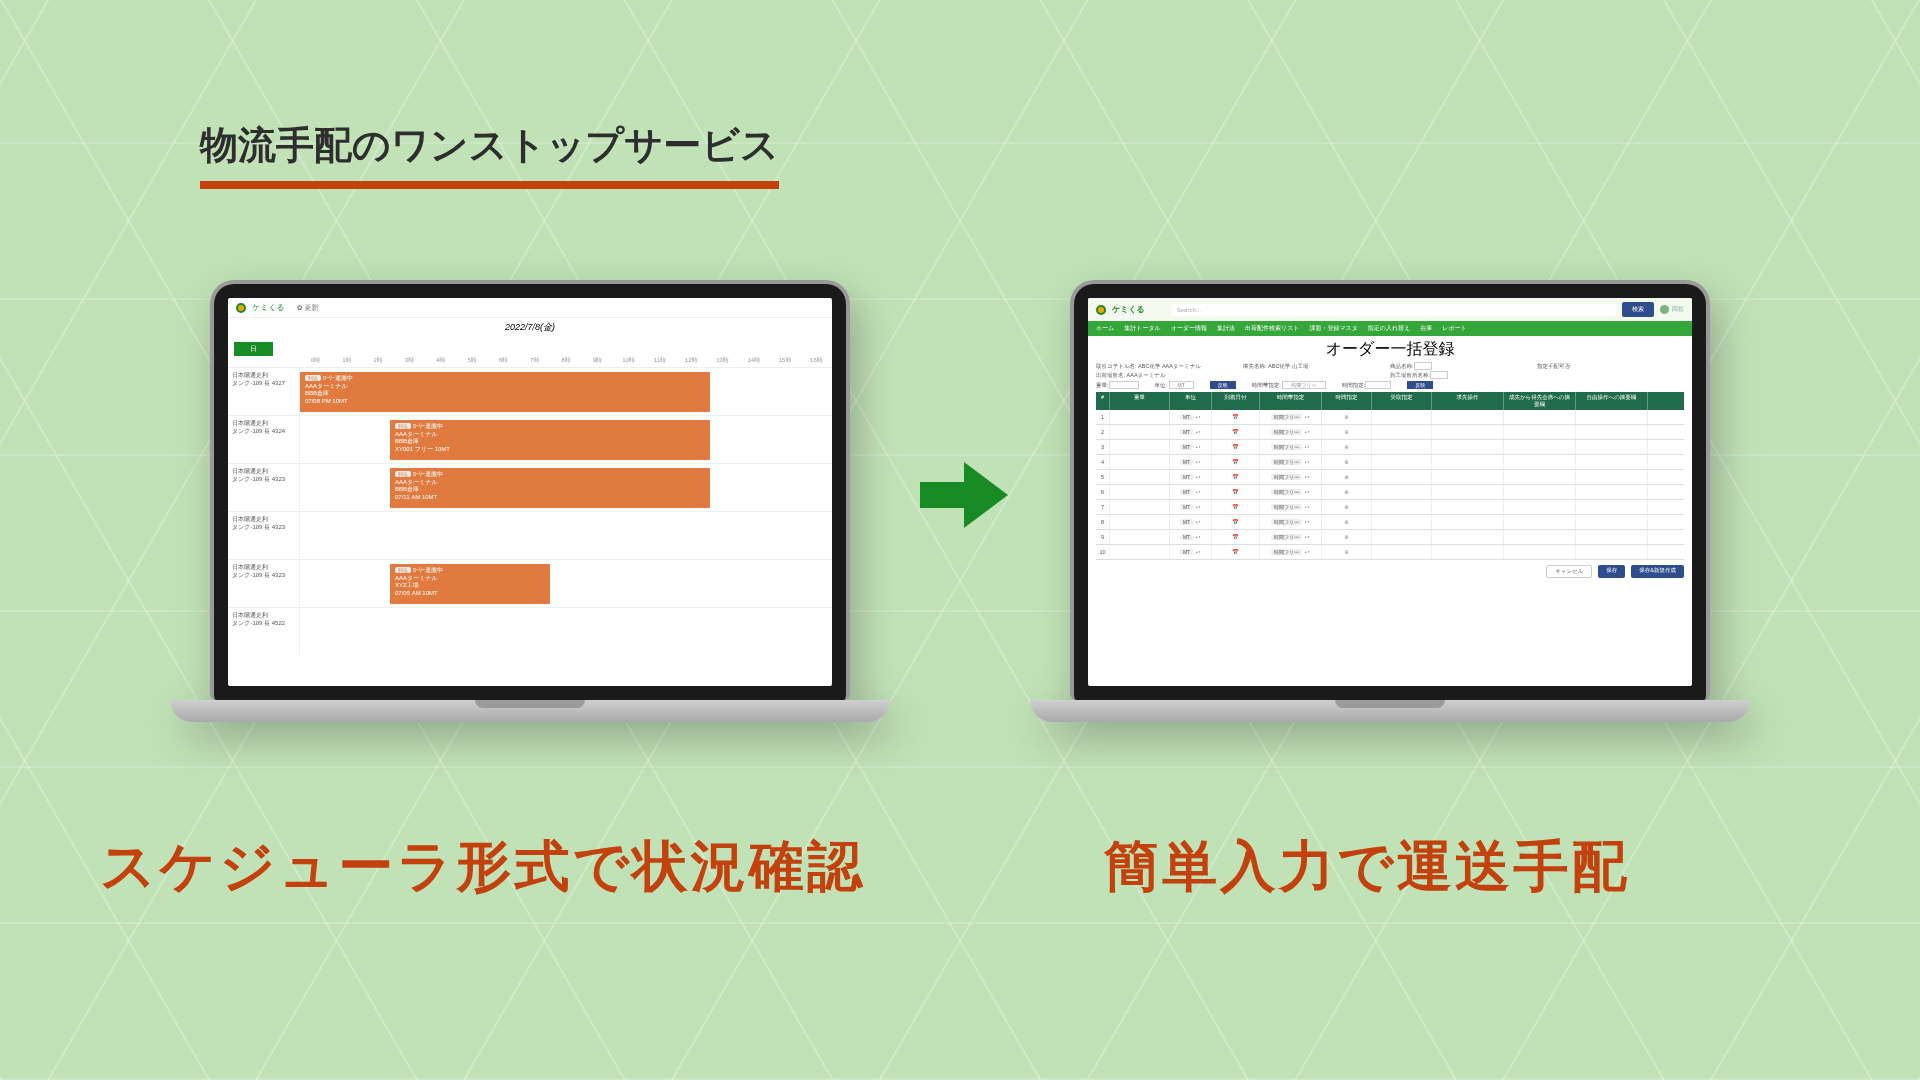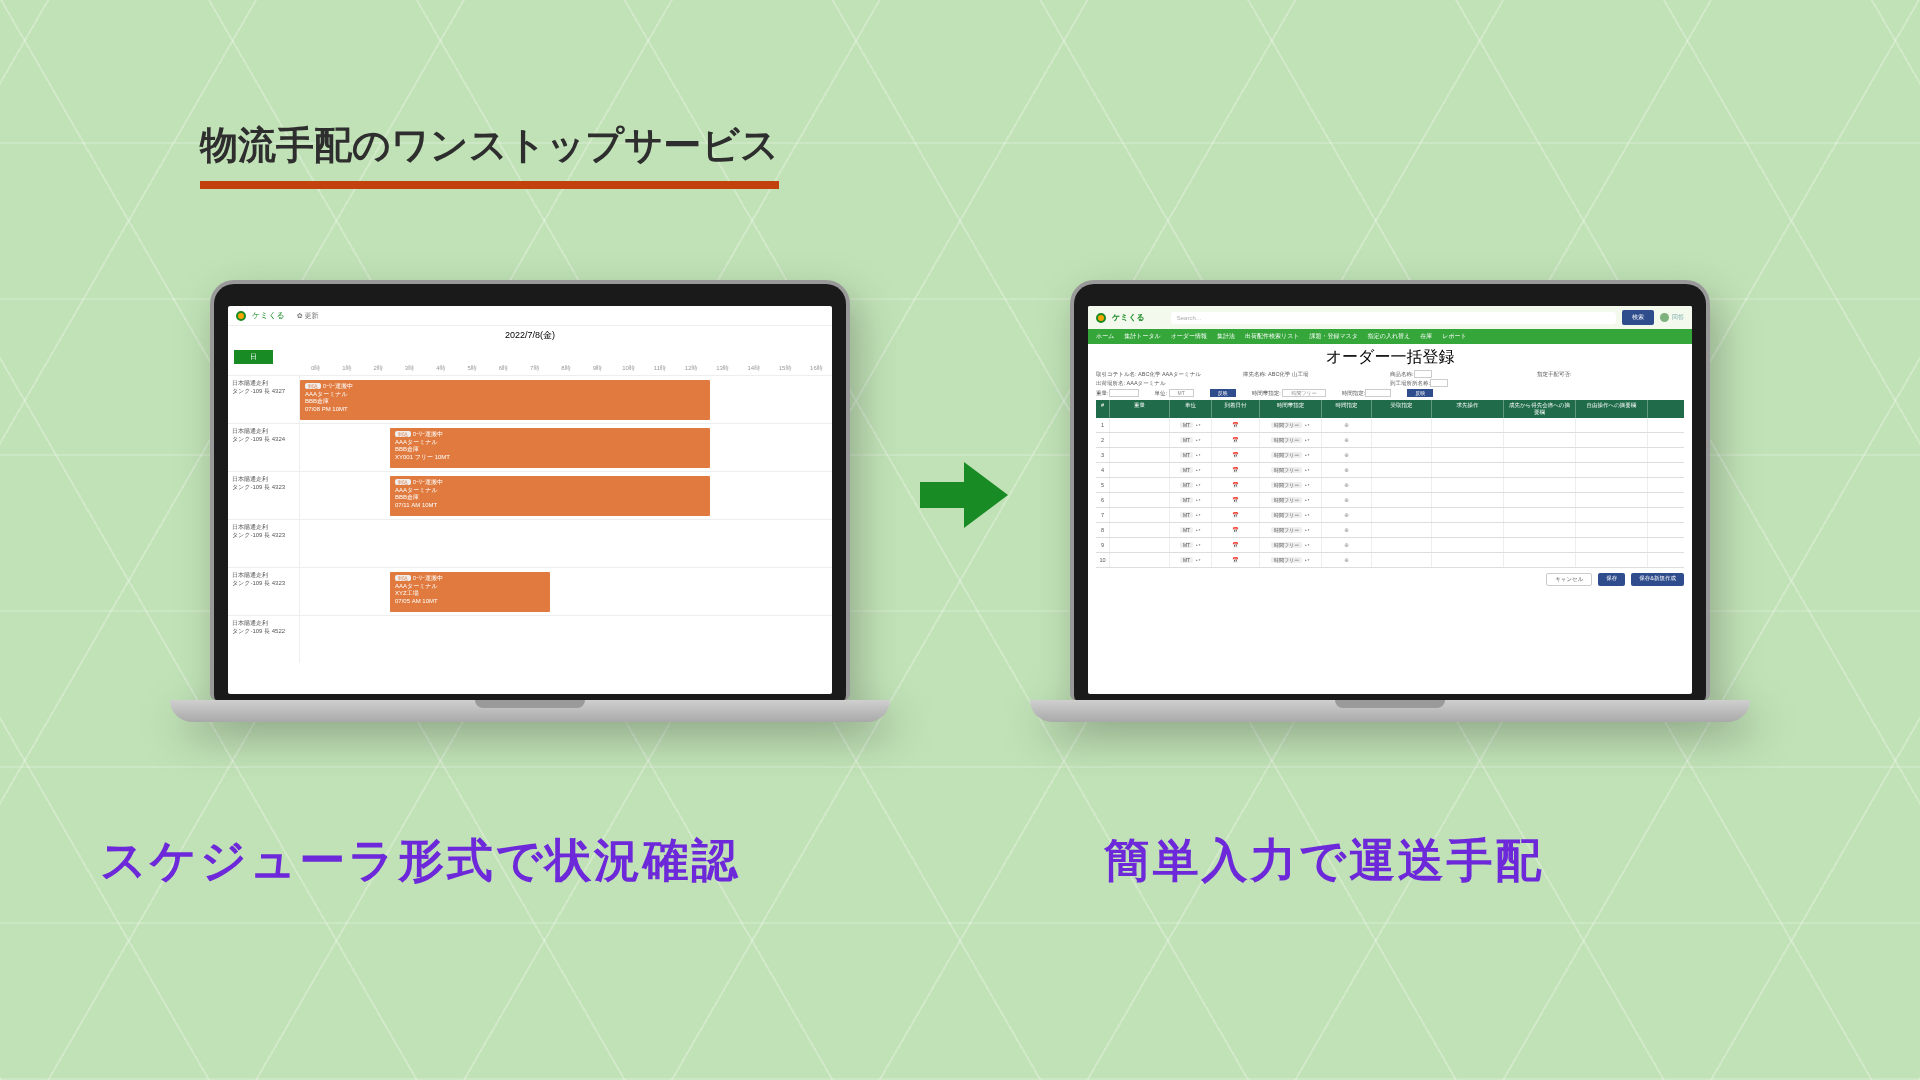--- a/index.html
+++ b/index.html
@@ -28,21 +28,21 @@
 }
 .laptop.left { left: 170px; top: 280px; }
 .laptop.right { left: 1030px; top: 280px; width: 720px; }
 .lap-screen {
   width: 640px; height: 420px; margin: 0 auto;
   background: #1a1a1a;
   border: 4px solid #999; border-bottom: none;
   border-radius: 24px 24px 6px 6px;
   padding: 14px; position: relative;
 }
-.lap-inner { background: #fff; width: 100%; height: 100%; border-radius: 2px; overflow: hidden; position: relative; margin-top: 8px; }
+.lap-inner { background: #fff; width: 100%; height: 100%; border-radius: 2px; overflow: hidden; position: relative; }
 .lap-base {
   width: 720px; height: 22px; background: linear-gradient(#cfcfcf, #a9a9a9);
   border-radius: 0 0 30px 30px; position: relative;
 }
 .lap-base::after {
   content: ""; position: absolute; left: 50%; top: 0; transform: translateX(-50%);
   width: 110px; height: 8px; background: #9a9a9a; border-radius: 0 0 10px 10px;
 }
 .arrow {
   position: absolute; left: 920px; top: 460px; z-index: 6;
@@ -52,31 +52,31 @@
   content: ""; position: absolute; left: 0; top: 22px;
   width: 48px; height: 26px; background: #188b24;
 }
 .arrow::after {
   content: ""; position: absolute; left: 44px; top: 2px;
   border-left: 44px solid #188b24;
   border-top: 33px solid transparent;
   border-bottom: 33px solid transparent;
 }
 .caption {
-  position: absolute; top: 830px; font-size: 46px; font-weight: 700; color: #6d28d9;
+  position: absolute; top: 830px; font-size: 55px; font-weight: 700; color: #c2410c;
   z-index: 5; letter-spacing: 0.06em;
 }
 .caption.c1 { left: 100px; }
 .caption.c2 { left: 1104px; }
 
 
 .sch-top { display: flex; align-items: center; gap: 6px; padding: 4px 8px; font-size: 8px; color: #188b24; border-bottom: 1px solid #eee; }
 .sch-top .dot { width: 10px; height: 10px; border-radius: 50%; background: #f7a400; border: 2px solid #188b24; }
 .sch-top .upd { font-size: 7px; color: #777; margin-left: 6px; }
-.sch-date { text-align: center; font-size: 9px; padding: 3px 0; }
+.sch-date { text-align: center; font-size: 9px; padding: 3px 0; font-style: italic; }
 .sch-tab { background: #188b24; color: #fff; font-size: 7px; padding: 2px 16px; display: inline-block; margin-left: 6px; }
 .sch-hours { display: flex; font-size: 6px; color: #999; padding: 0 0 2px 72px; justify-content: space-between; }
 .sch-hours span { flex: 1; text-align: center; }
 .sch-row { display: flex; height: 48px; border-top: 1px solid #eee; position: relative; }
 .sch-side { width: 72px; font-size: 6px; color: #555; padding: 4px 4px; line-height: 1.3; border-right: 1px solid #eee; }
 .sch-track { flex: 1; position: relative; }
 .sch-bar {
   position: absolute; top: 4px; height: 40px; background: #e07a3e; color: #fff;
   font-size: 6px; padding: 3px 5px; line-height: 1.25; border-radius: 1px;
 }

